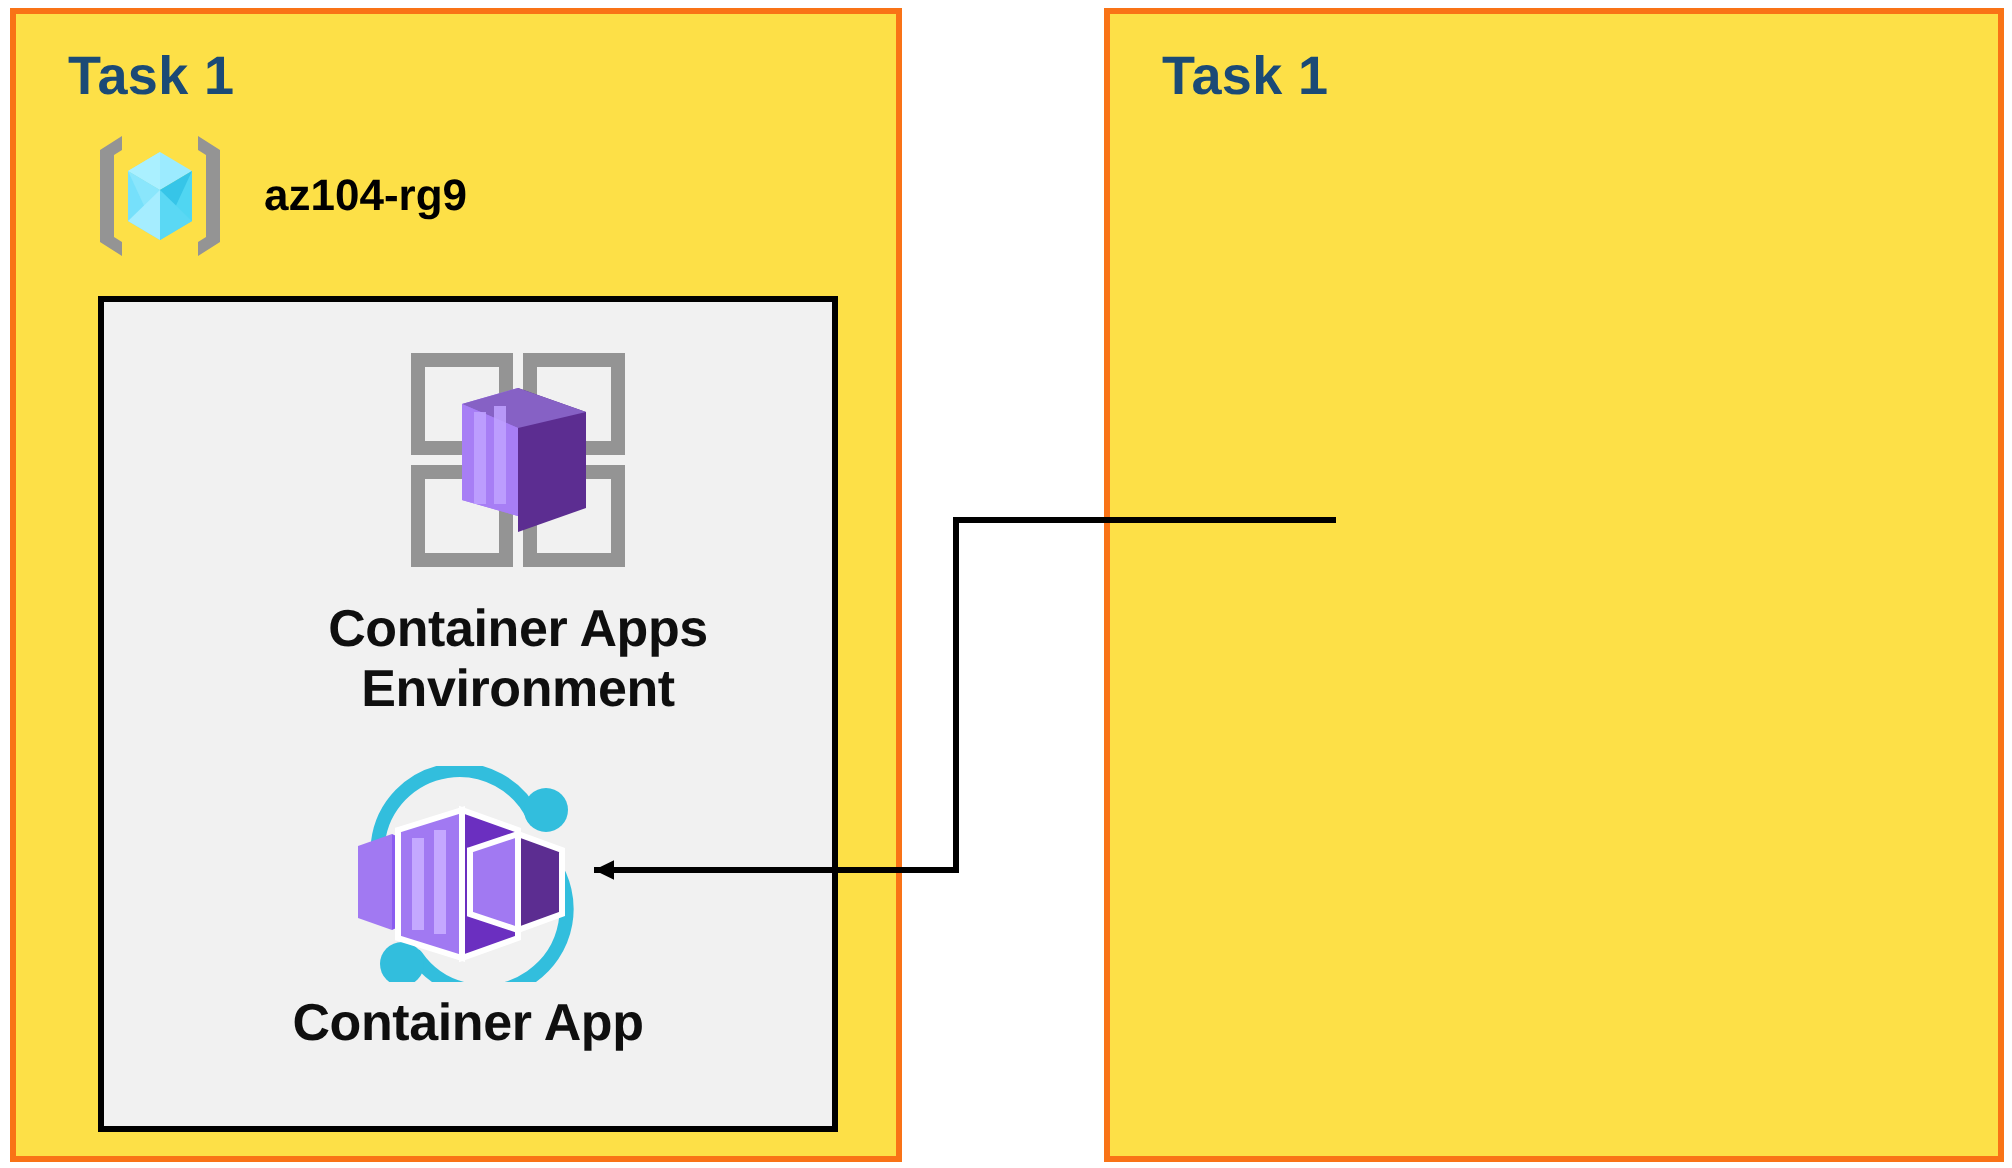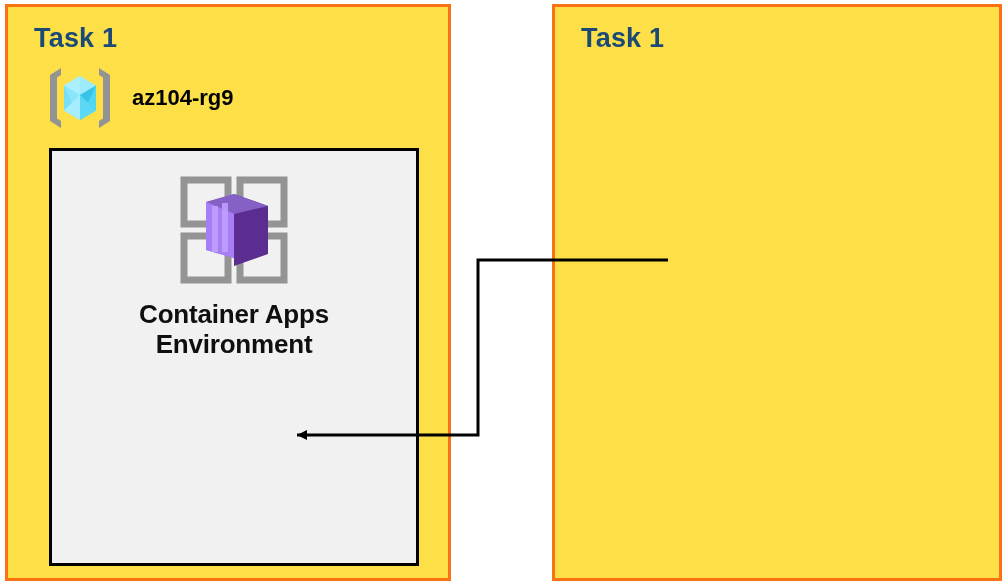--- a/index.html
+++ b/index.html
@@ -67,21 +67,21 @@
 
   
   .tile {
     position: absolute;
     display: flex;
     flex-direction: column;
     align-items: center;
     width: 100%;
     left: 0;
   }
-  #tile-cae { top: 15px; }
+  #tile-cae { top: 15px; padding-left: 25px; }
   #tile-ca  { top: 232px; }
 
   .tile-label {
     font-size: 26px;
     font-weight: bold;
     color: #0f0f0f;
     text-align: center;
     line-height: 1.14;
     letter-spacing: -.2px;
     margin-top: 6px;
@@ -152,20 +152,45 @@
 
               <rect x="42" y="40" width="6" height="46" fill="#c0a2ff" opacity=".85"></rect>
               <rect x="52" y="37" width="6" height="49" fill="#c0a2ff" opacity=".85"></rect>
             </g>
           </svg>
         </span>
         <div class="tile-label">Container Apps
 Environment</div>
       </div>
 
+      <div class="tile" id="tile-ca">
+        <span>
+          <svg width="142" height="108" viewBox="0 0 142 108">
+
+            <g fill="none" stroke="#32bedd" stroke-width="7" stroke-linecap="round">
+              <path d="M104 26 A 41 41 0 0 0 26 38"></path>
+              <path d="M113 48 A 41 41 0 0 1 45 95"></path>
+            </g>
+            <circle cx="110" cy="22" r="11" fill="#32bedd"></circle>
+            <circle cx="38" cy="99" r="11" fill="#32bedd"></circle>
+
+            <path d="M16 40 L33 34 L33 82 L16 76 Z" fill="#a179f2"></path>
+            <path d="M33 34 L46 40 L46 76 L33 82 Z" fill="#8a5cf0"></path>
+
+            <path d="M36 32 L68 22 L68 96 L36 86 Z" fill="#a179f2" stroke="#ffffff" stroke-width="3"></path>
+            <path d="M68 22 L96 32 L96 86 L68 96 Z" fill="#6b2fc0" stroke="#ffffff" stroke-width="3"></path>
+            <rect x="43" y="36" width="6" height="46" fill="#c4a8ff"></rect>
+            <rect x="54" y="32" width="6" height="52" fill="#c4a8ff"></rect>
+
+            <path d="M72 42 L96 34 L96 82 L72 74 Z" fill="#a179f2" stroke="#ffffff" stroke-width="3"></path>
+            <path d="M96 34 L118 42 L118 74 L96 82 Z" fill="#5c2d91" stroke="#ffffff" stroke-width="3"></path>
+          </svg>
+        </span>
+        <div class="tile-label">Container App</div>
+      </div>
 
     </div>
   </div>
 
   <div class="task-panel" id="task2-panel">
 
     <div class="task-title">Task 1</div>
 
   </div>
 

